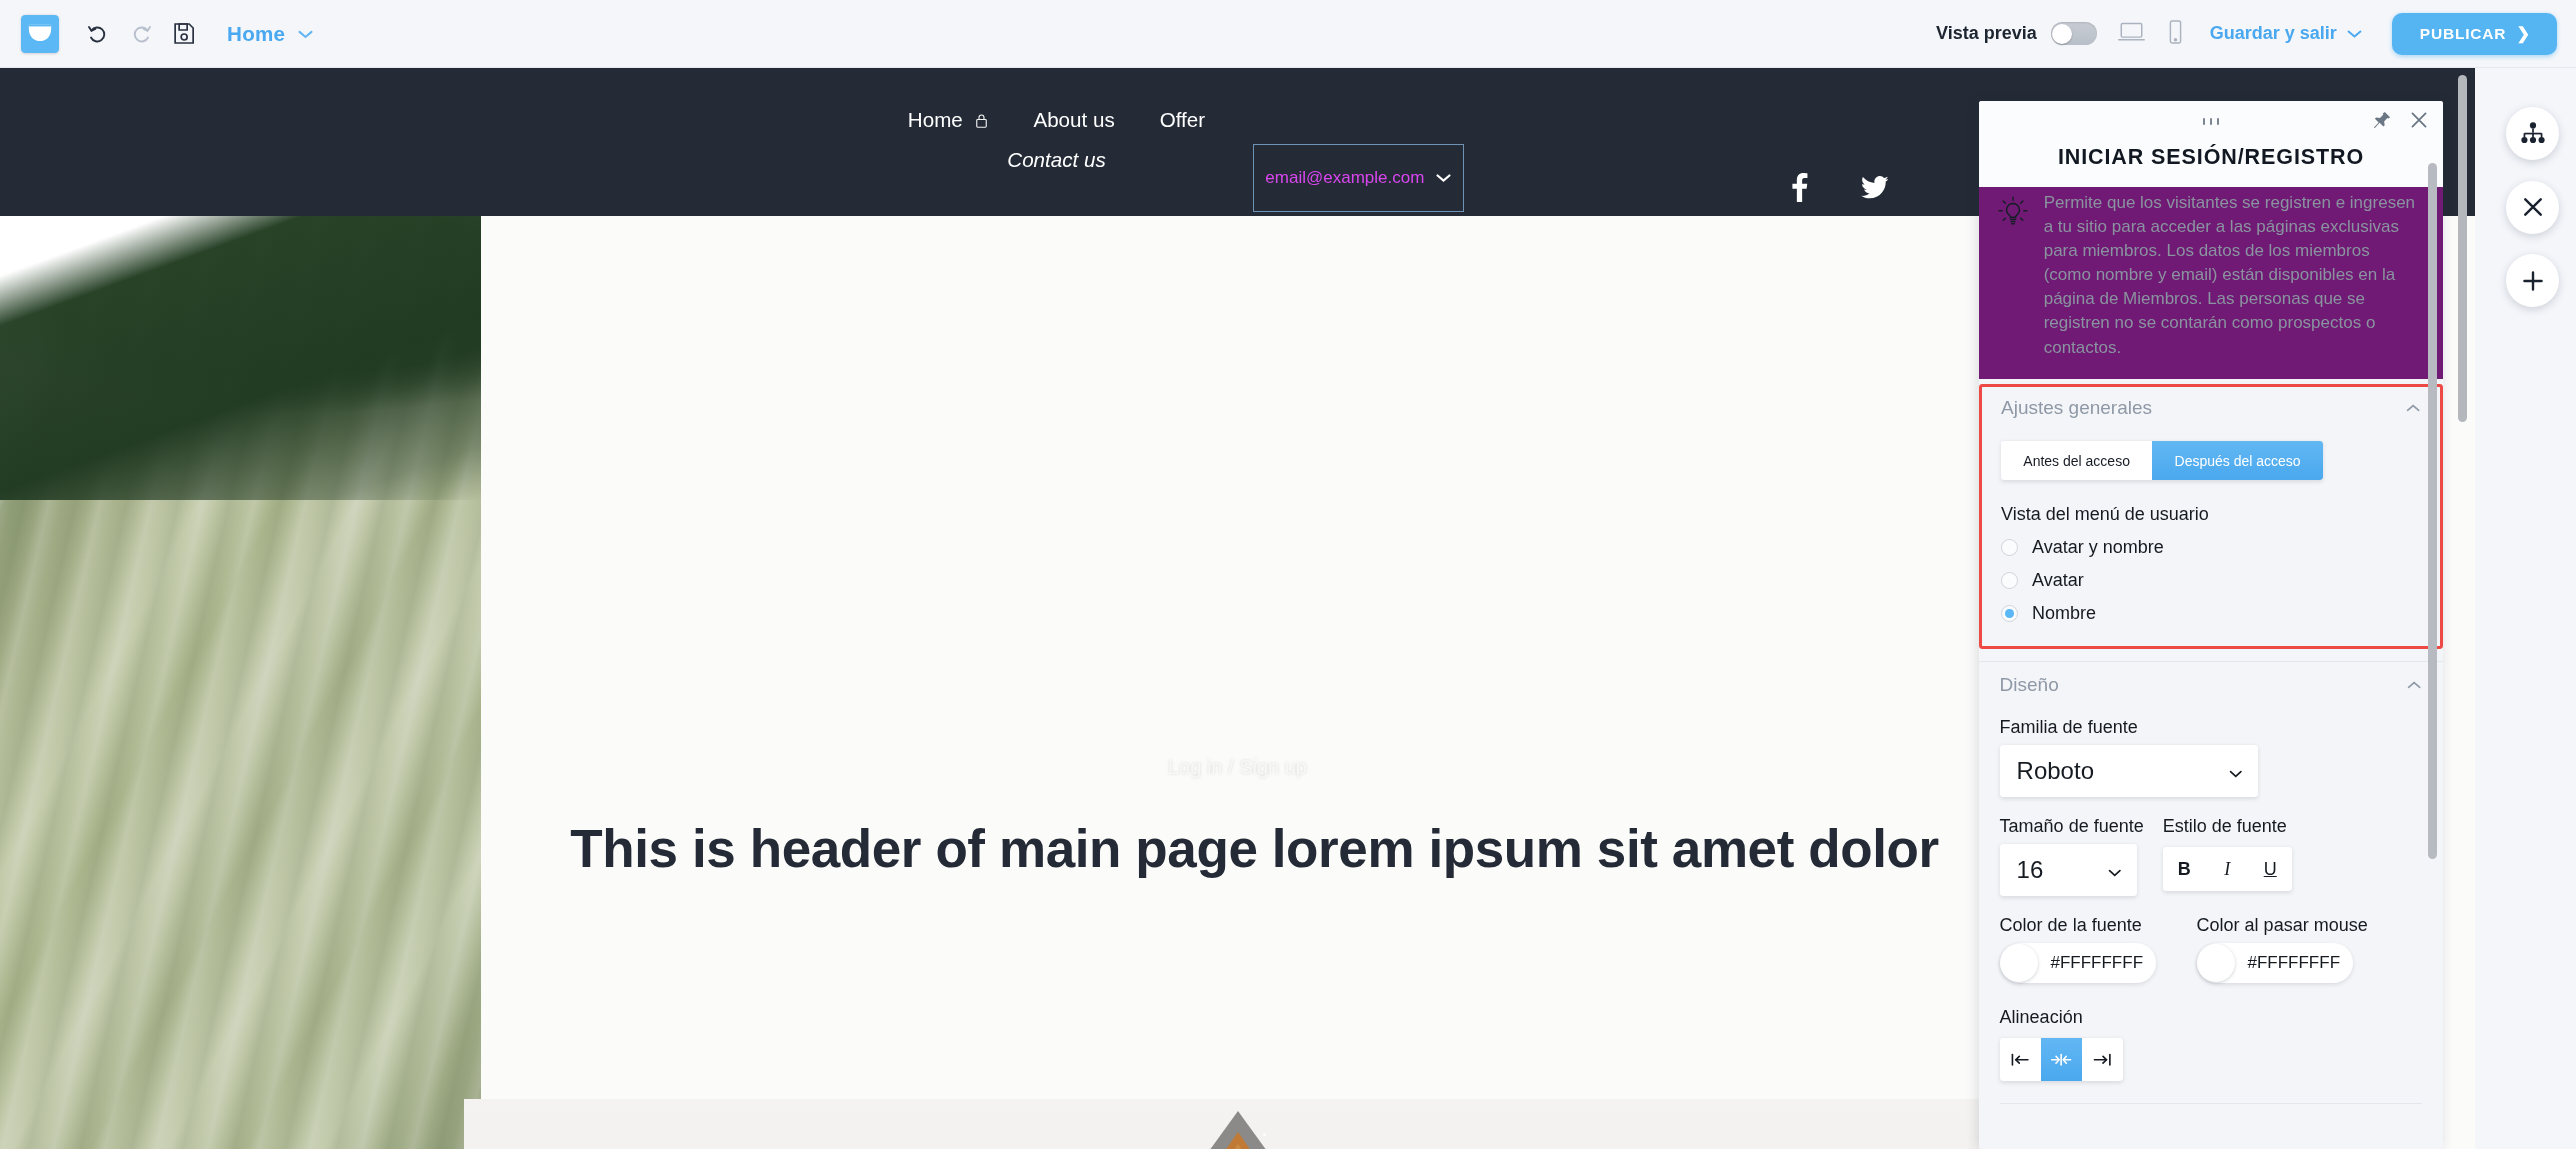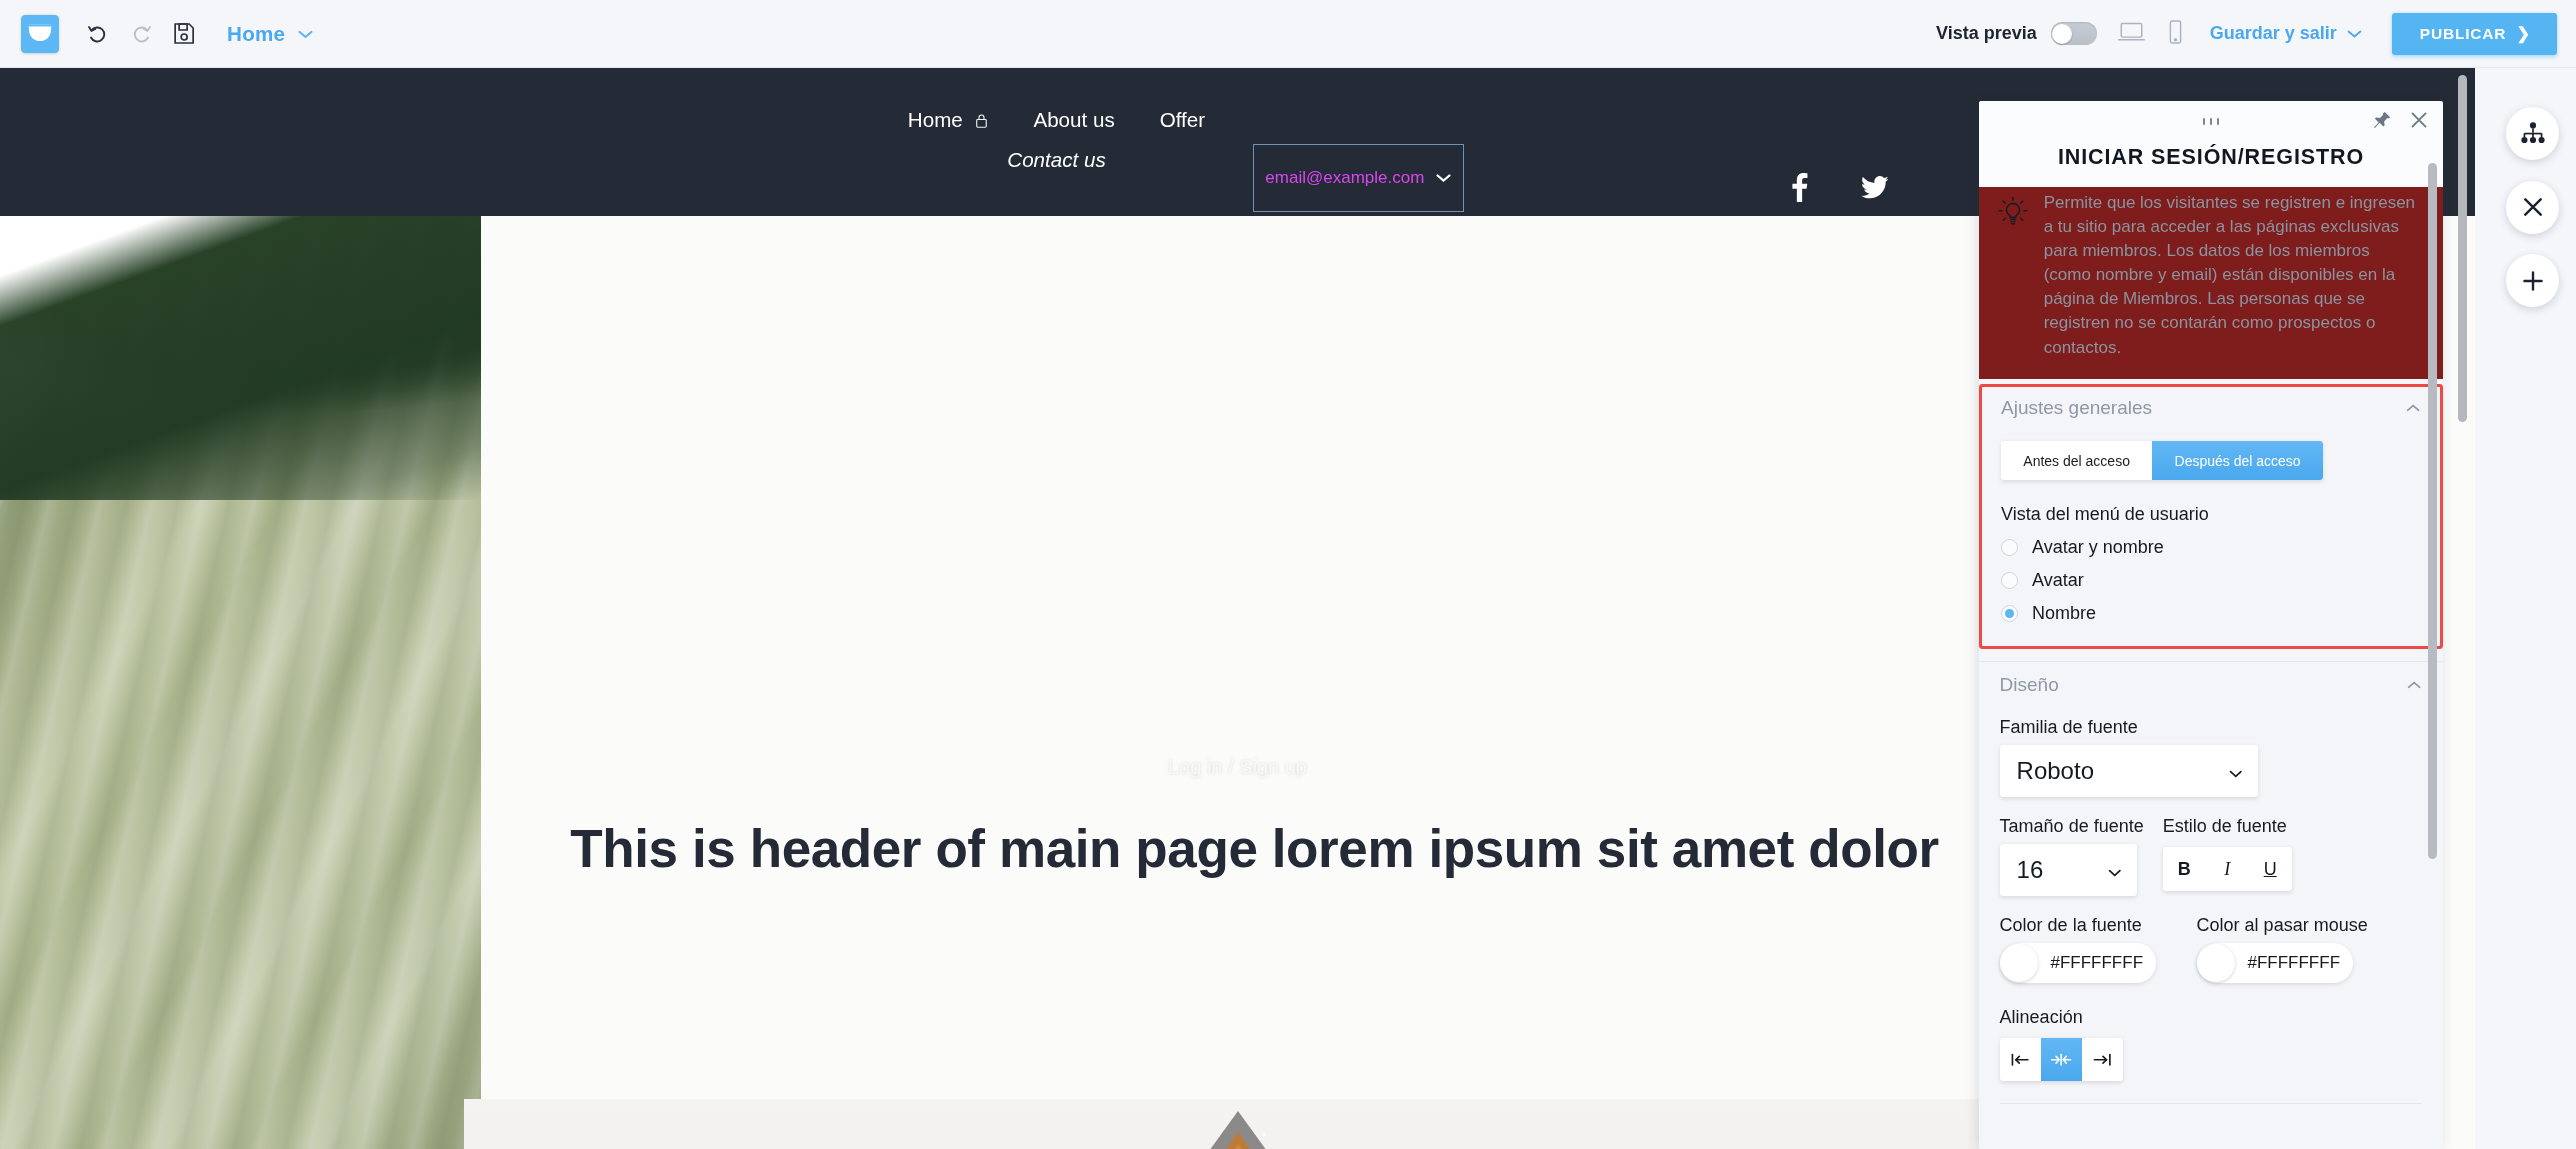--- a/index.html
+++ b/index.html
@@ -60,21 +60,21 @@
   .save-exit {
     margin-left: 26px; color: #4aa8f0; font-size: 18px; font-weight: 600;
     display: flex; align-items: center; cursor: pointer;
   }
   .save-exit .cv { margin-left: 9.5px; display:flex; }
   .publicar {
     margin-left: 29px;
     background: #55b4f2; color: #fff;
     font-size: 15.5px; font-weight: 700; letter-spacing: 0.8px;
     padding: 12px 26px 12px 27.5px;
-    border-radius: 3px; border: none; cursor: pointer;
+    border-radius: 10px; border: none; cursor: pointer;
     display: flex; align-items: center;
     box-shadow: 0 1.7px 4.3px rgba(85,180,242,.45);
     justify-content: flex-end;
   }
   .publicar .arrow { margin-left: 10.3px; font-size: 16.3px; line-height: 1; }
 
   
   .canvas {
     position: absolute; top: 68px; left: 0;
     width: 2475px; height: 1082px;
@@ -256,21 +256,21 @@
 
   .panel-title {
     text-align: center; font-size: 21.5px; font-weight: 700;
     color: #121821; letter-spacing: 0.9px;
     padding: 3.4px 0 17px 0;
     background: #fbfcfd;
   }
   .tip-row {
     display: flex; gap: 13.7px;
     padding: 3.4px 24px 19px 17px;
-    background: #7f1d1d;
+    background: #701a75;
   }
   .tip-text {
     color: #8a939f; font-size: 17px; line-height: 1.42;
   }
 
   .section {
     border-top: 0.9px solid #e3e6ec;
     padding: 12px 20.6px 6.9px 20.6px;
   }
   .sec-head {

